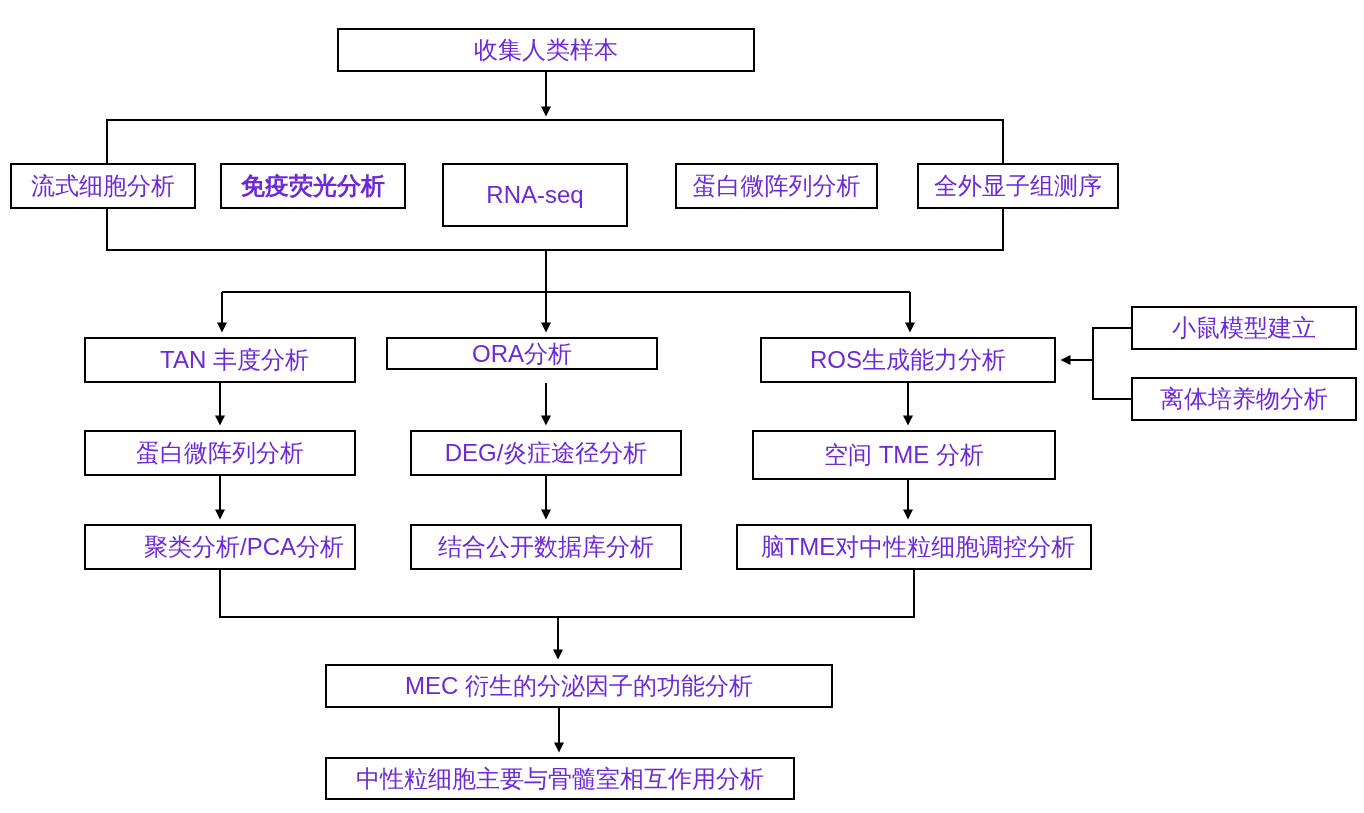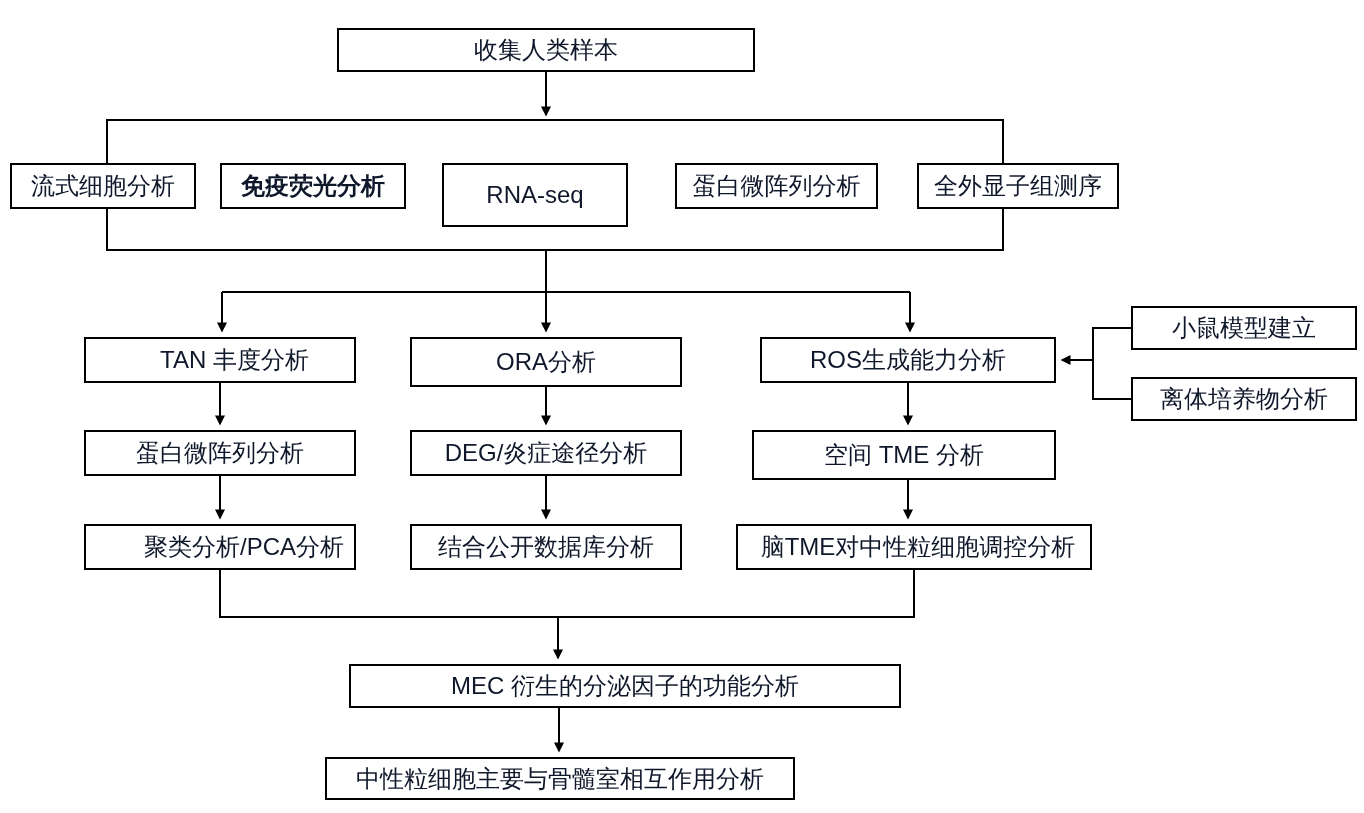--- a/index.html
+++ b/index.html
@@ -16,21 +16,21 @@
   #wires marker path { fill: #000000; stroke: none; }
   .node {
     position: absolute;
     box-sizing: border-box;
     border: 2px solid #000000;
     background: #ffffff;
     display: flex;
     align-items: center;
     justify-content: center;
     font-size: 24px;
-    color: #0f172a;
+    color: #6d28d9;
     white-space: nowrap;
     line-height: 1;
     text-align: left;
   }
 </style>
 </head>
 <body>
 
 <div id="canvas">
 
@@ -72,30 +72,30 @@
 
   <div class="node" style="left:337px; top:28px; width:418px; height:44px;">收集人类样本</div>
 
   <div class="node" style="left:10px; top:163px; width:186px; height:46px;">流式细胞分析</div>
   <div class="node" style="left:220px; top:163px; width:186px; height:46px;font-weight:bold;">免疫荧光分析</div>
   <div class="node" style="left:442px; top:163px; width:186px; height:64px;">RNA-seq</div>
   <div class="node" style="left:675px; top:163px; width:203px; height:46px;">蛋白微阵列分析</div>
   <div class="node" style="left:917px; top:163px; width:202px; height:46px;">全外显子组测序</div>
 
   <div class="node" style="left:84px; top:337px; width:272px; height:46px;padding-left:29px;">TAN 丰度分析</div>
-  <div class="node" style="left:410px; top:337px; width:272px; height:50px;">ORA分析</div>
+  <div class="node" style="left:386px; top:337px; width:272px; height:33px;">ORA分析</div>
   <div class="node" style="left:760px; top:337px; width:296px; height:46px;">ROS生成能力分析</div>
 
   <div class="node" style="left:1131px; top:306px; width:226px; height:44px;">小鼠模型建立</div>
   <div class="node" style="left:1131px; top:377px; width:226px; height:44px;">离体培养物分析</div>
 
   <div class="node" style="left:84px; top:430px; width:272px; height:46px;">蛋白微阵列分析</div>
   <div class="node" style="left:410px; top:430px; width:272px; height:46px;">DEG/炎症途径分析</div>
   <div class="node" style="left:752px; top:430px; width:304px; height:50px;">空间 TME 分析</div>
 
   <div class="node" style="left:84px; top:524px; width:272px; height:46px;padding-left:48px;">聚类分析/PCA分析</div>
   <div class="node" style="left:410px; top:524px; width:272px; height:46px;">结合公开数据库分析</div>
   <div class="node" style="left:736px; top:524px; width:356px; height:46px;padding-left:8px;">脑TME对中性粒细胞调控分析</div>
 
-  <div class="node" style="left:325px; top:664px; width:552px; height:44px;margin-left:24px;">MEC 衍生的分泌因子的功能分析</div>
+  <div class="node" style="left:325px; top:664px; width:508px; height:44px;">MEC 衍生的分泌因子的功能分析</div>
   <div class="node" style="left:325px; top:757px; width:470px; height:43px;">中性粒细胞主要与骨髓室相互作用分析</div>
 
 </div>
 
 </body></html>

